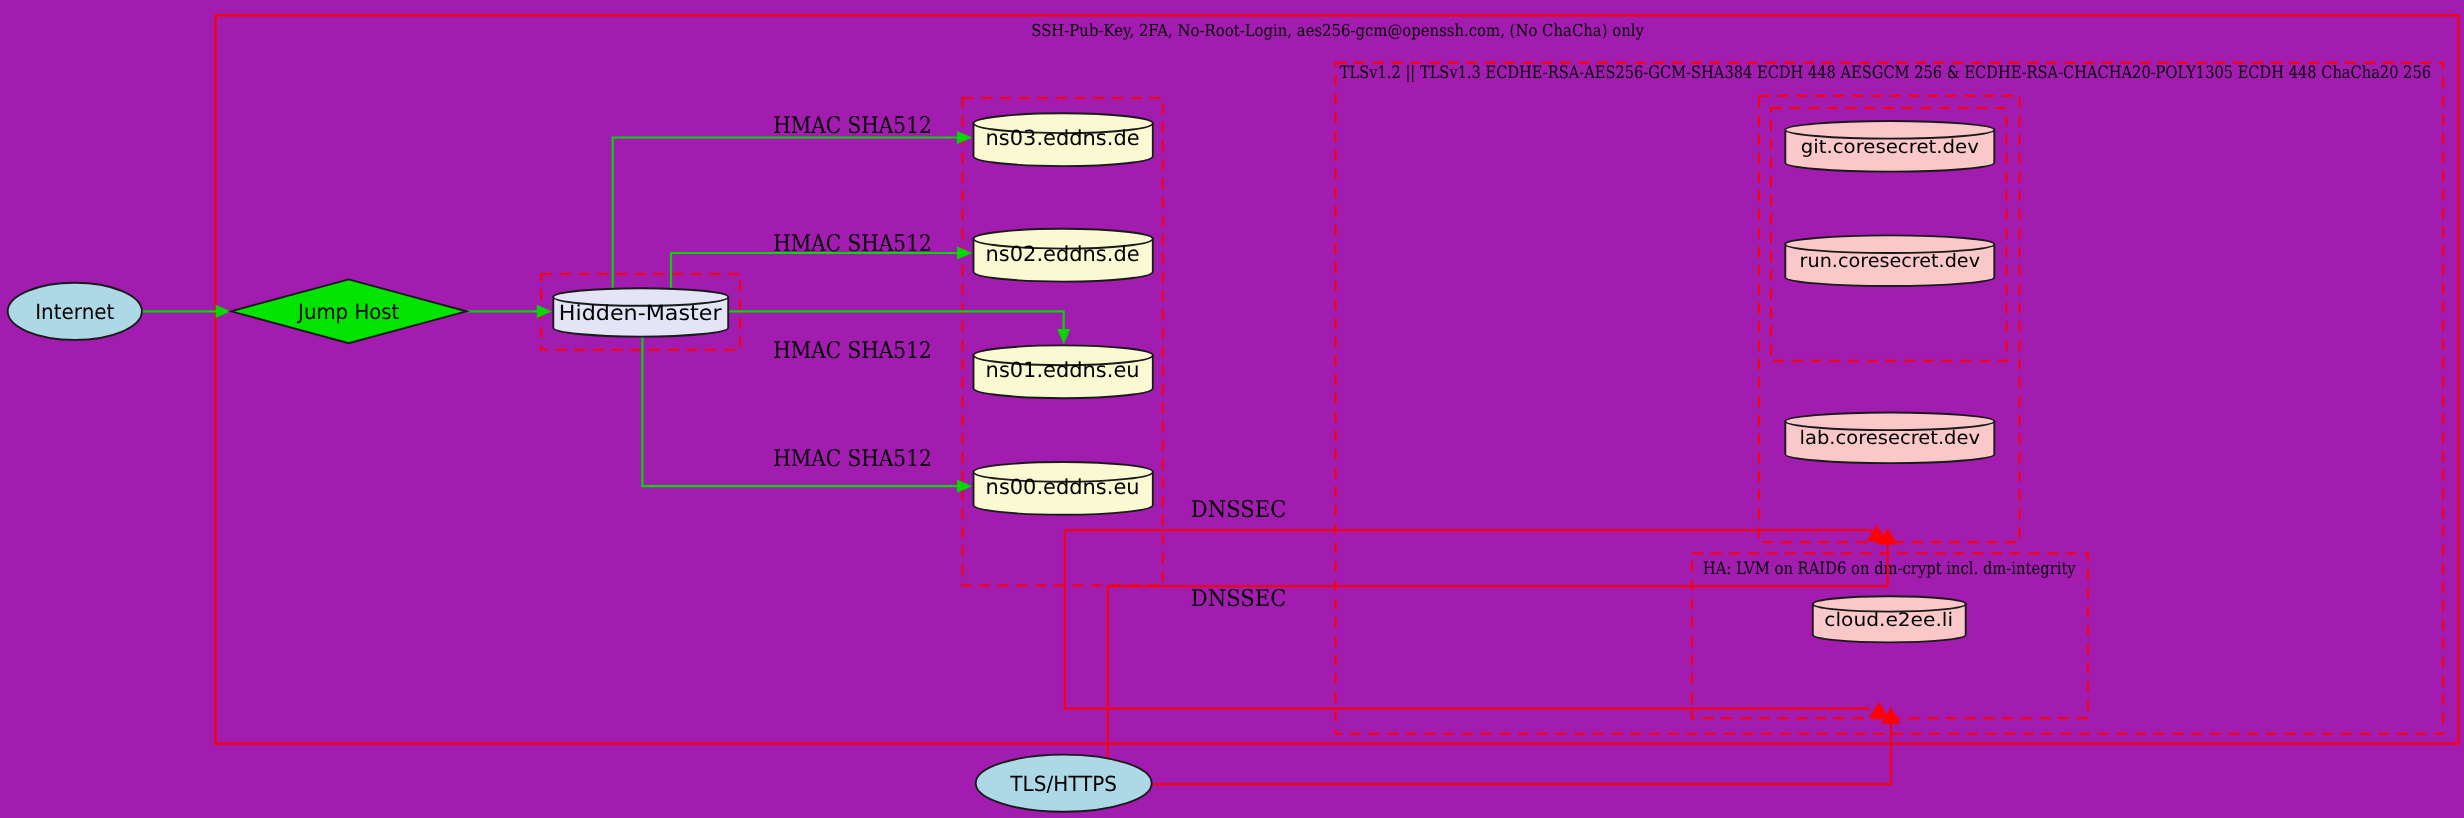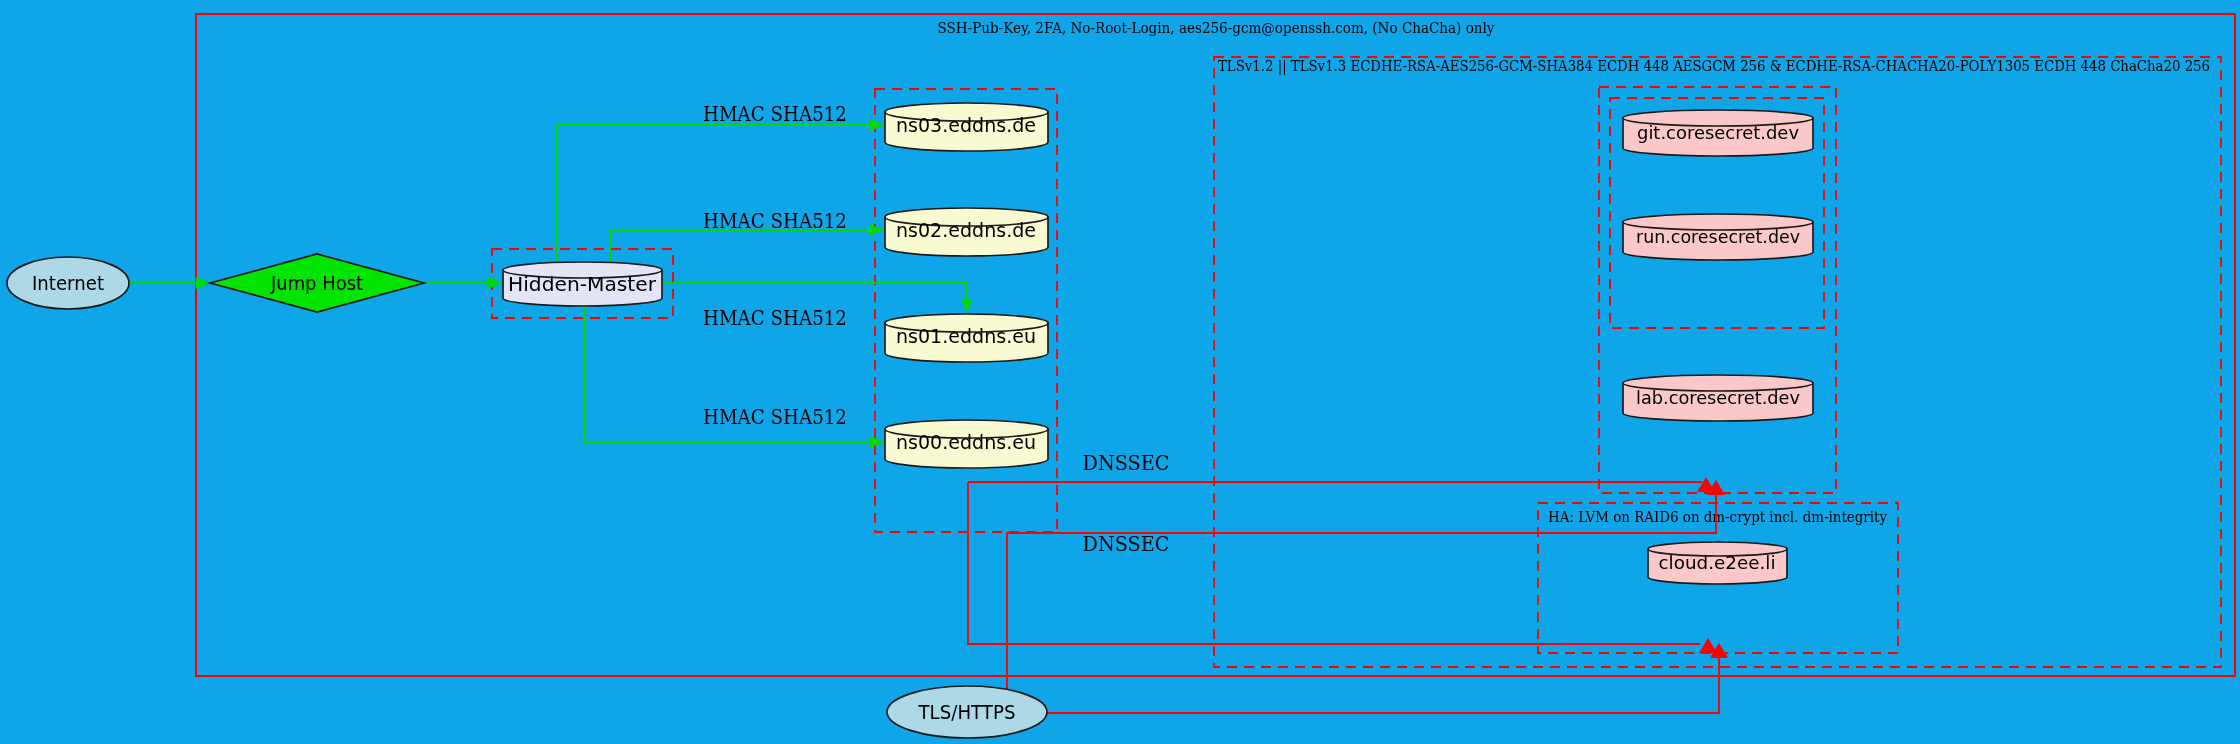--- a/index.html
+++ b/index.html
@@ -1,16 +1,16 @@
 <!DOCTYPE html>
 <html><head>
 <meta charset="utf-8">
 <style>
   html,body{margin:0;padding:0;background:#ffffff;}
-  .stage{position:relative;width:2240px;height:744px;background:#0ea5e9;overflow:hidden;}
+  .stage{position:relative;width:2240px;height:744px;background:#a21caf;overflow:hidden;}
   svg{display:block;}
   text{font-family:"DejaVu Sans",sans-serif;fill:#000000;}
   .nodelabel{font-family:"DejaVu Sans","Liberation Sans",sans-serif;}
   .edgelabel{font-family:"DejaVu Serif","Liberation Serif",serif;}
   .clusterlabel{font-family:"DejaVu Serif","Liberation Serif",serif;}
   .cyl{fill:#fafad2;stroke:#1a1a1a;stroke-width:1.7;}
   .cyl-lav{fill:#e4e4f7;stroke:#1a1a1a;stroke-width:1.7;}
   .cyl-pink{fill:#fac8c8;stroke:#1a1a1a;stroke-width:1.7;}
   .greenline{stroke:#00d800;stroke-width:2;fill:none;}
   .greenhead{fill:#00d800;stroke:none;}

